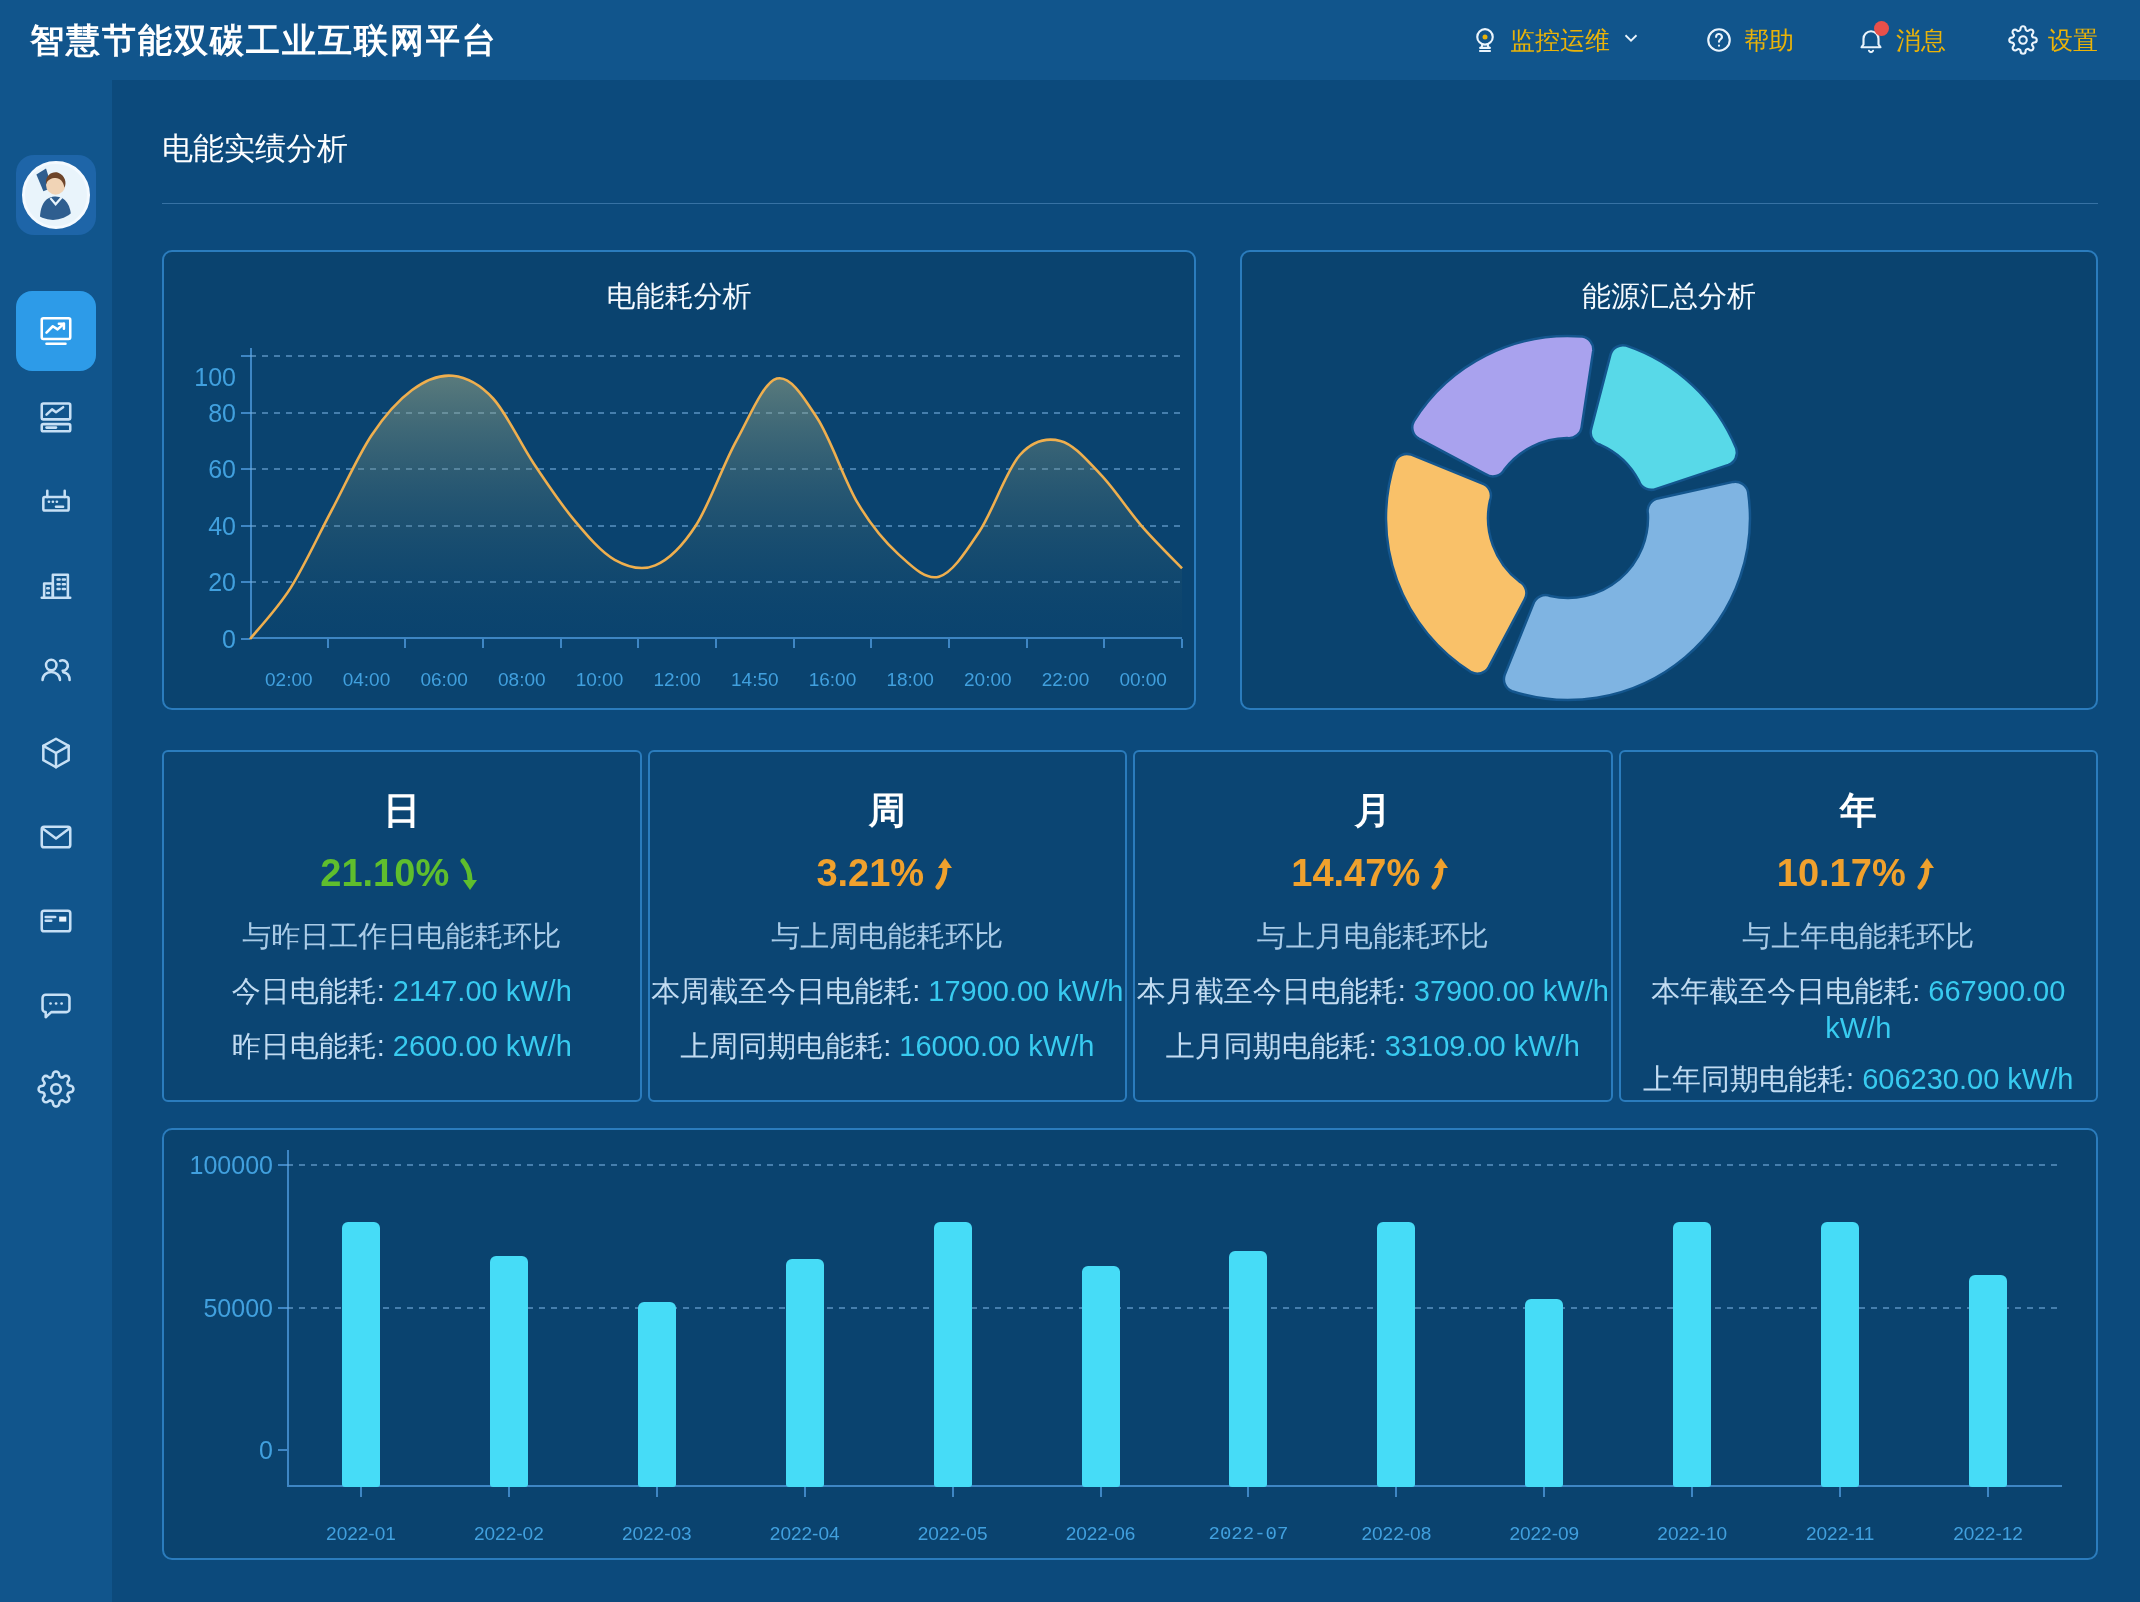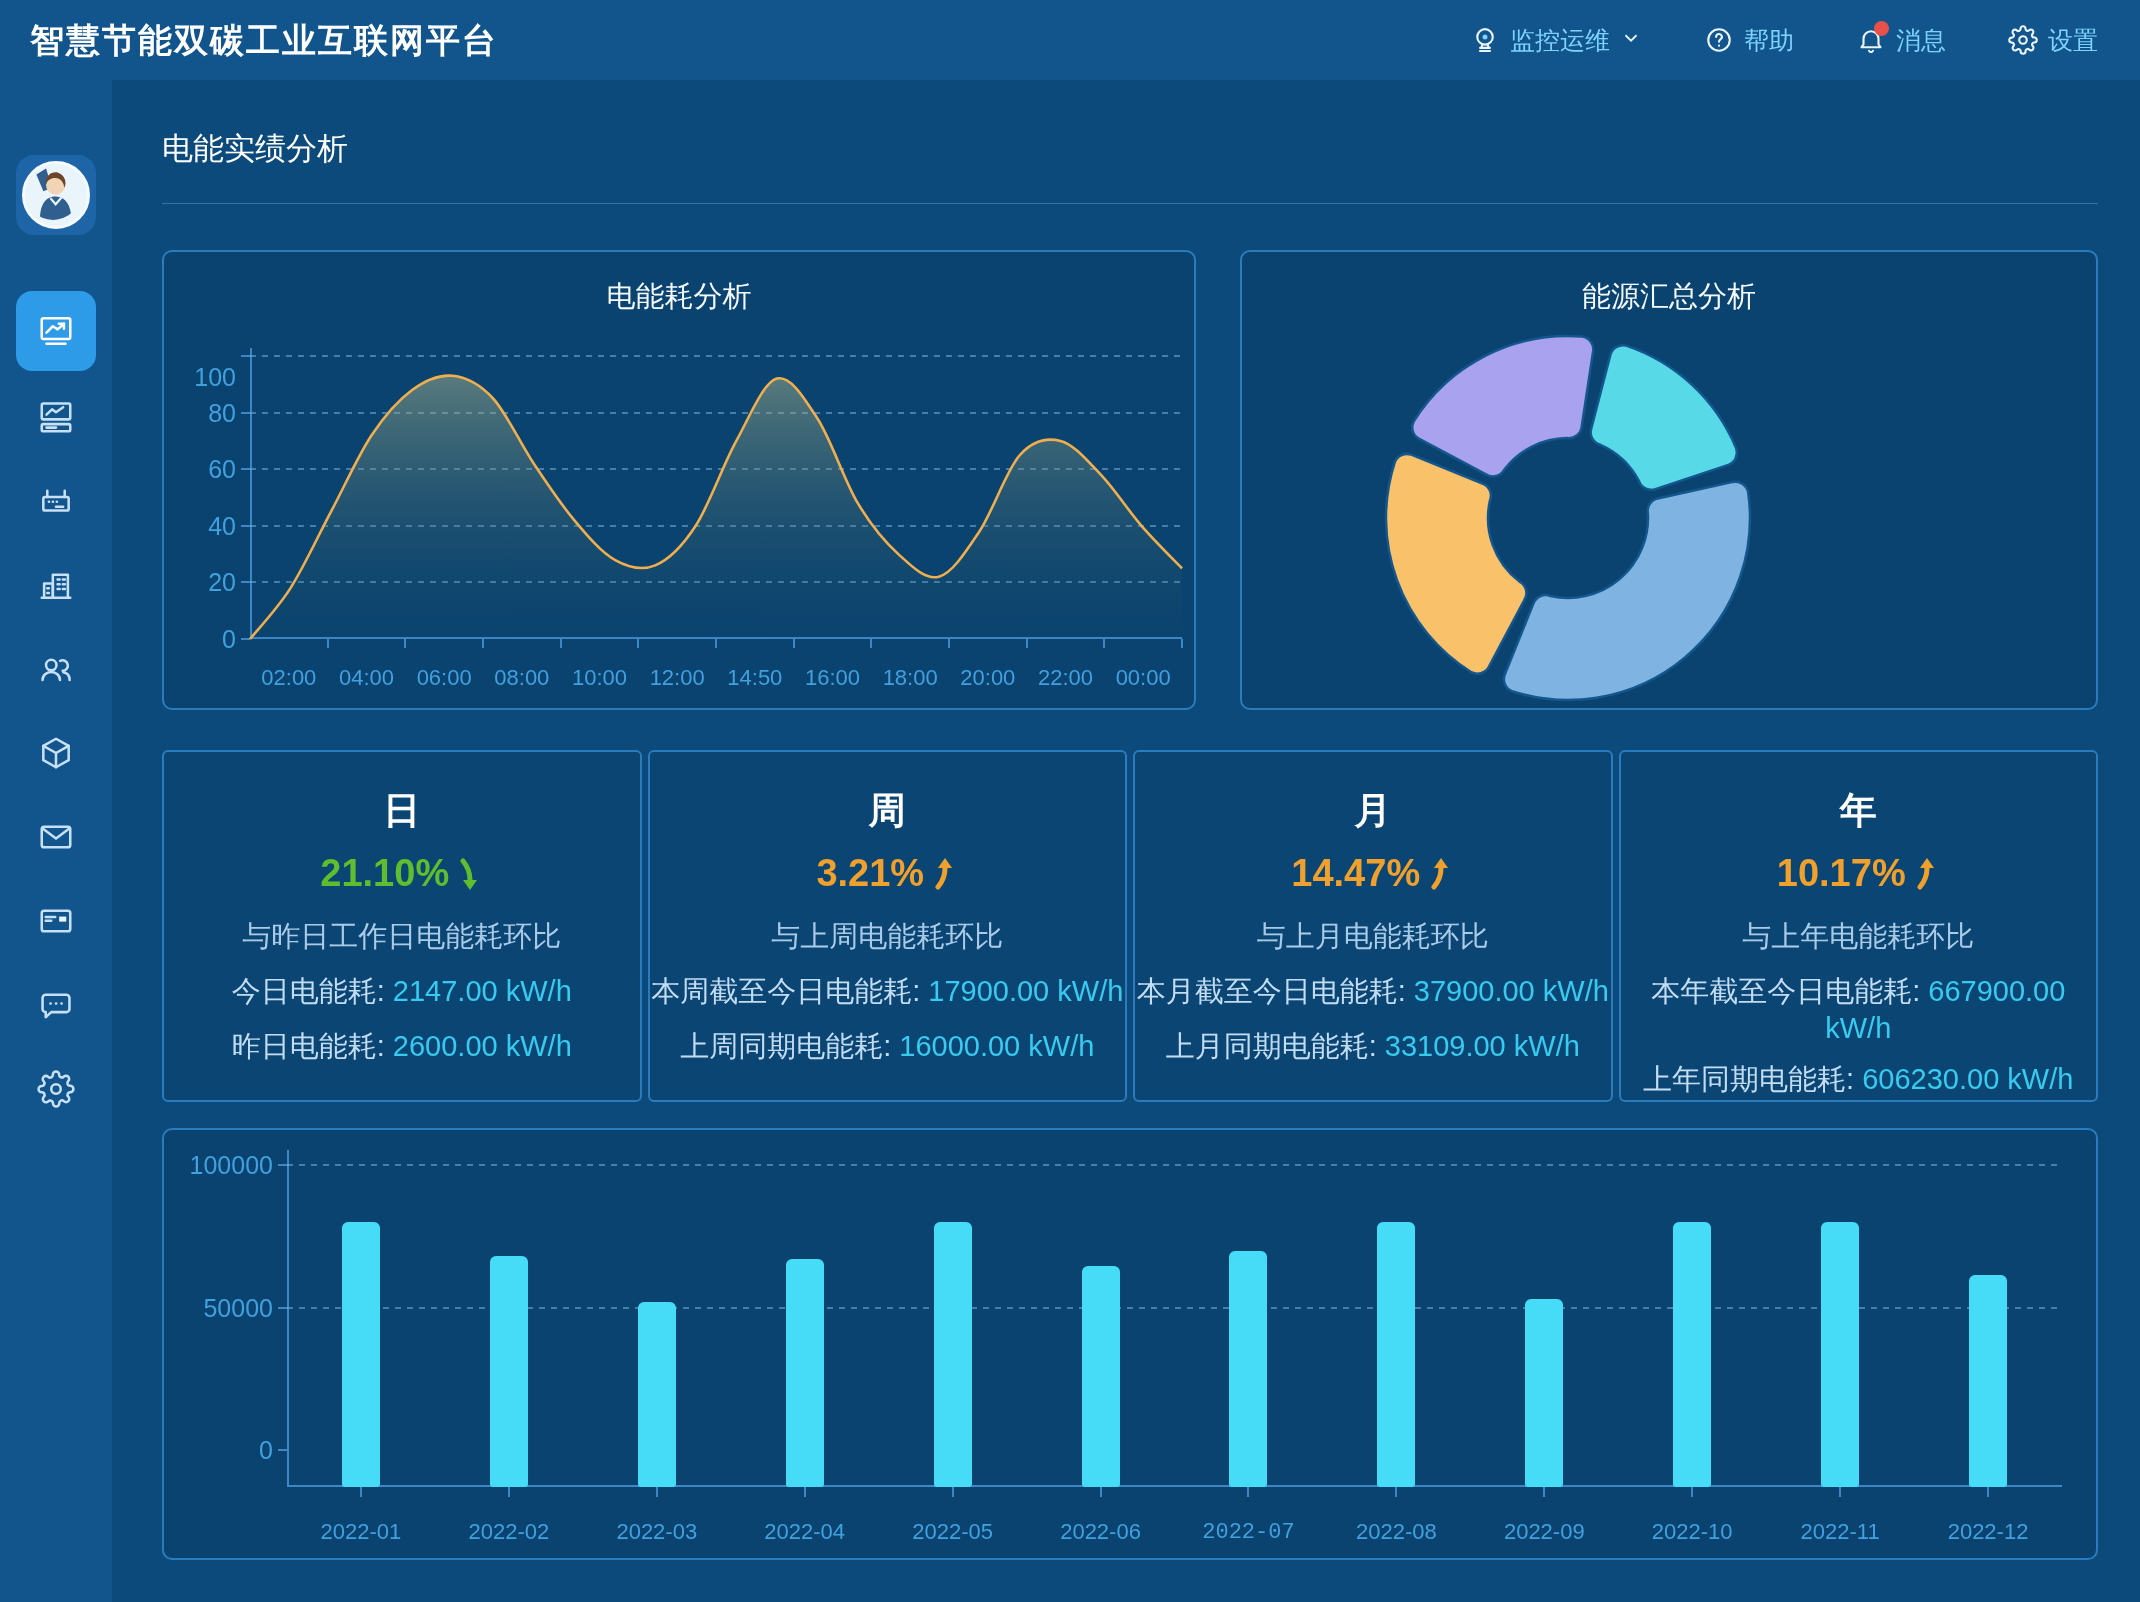--- a/index.html
+++ b/index.html
@@ -2,21 +2,21 @@
 <html><head>
 <meta charset="utf-8">
 <style>
   html,body{margin:0;padding:0;background:#083a63;}
   .app{position:relative;width:2140px;height:1602px;overflow:hidden;
        background:#0C4A7C;font-family:"Liberation Sans","DejaVu Sans",sans-serif;color:#EAF4FC;}
   
   .header{position:absolute;left:0;top:0;width:2140px;height:80px;background:#11558C;z-index:5;}
   .header-title{position:absolute;left:30px;top:0;line-height:80px;font-size:34px;font-weight:bold;color:#FFFFFF;letter-spacing:2px;}
   .header-menu{position:absolute;right:42px;top:0;height:80px;display:flex;align-items:center;gap:62px;}
-  .menu-item{display:flex;align-items:center;gap:10px;font-size:25px;color:#7dd3fc;cursor:pointer;}
+  .menu-item{display:flex;align-items:center;gap:10px;font-size:25px;color:#eab308;cursor:pointer;}
   .menu-icon{position:relative;width:30px;height:30px;display:inline-flex;}
   .menu-icon svg{width:30px;height:30px;stroke:#EAF4FC;stroke-width:1.7;fill:none;stroke-linecap:round;stroke-linejoin:round;}
   .badge-dot{position:absolute;right:-3px;top:-4px;width:15px;height:15px;border-radius:50%;background:#E8504A;}
   .chev svg{width:22px;height:22px;stroke:#EAF4FC;stroke-width:2;fill:none;}
   
   .sidebar{position:absolute;left:0;top:80px;width:112px;bottom:0;background:#11558C;z-index:4;}
   .avatar-tile{position:absolute;left:16px;top:75px;width:80px;height:80px;border-radius:18px;background:#1E65A8;display:flex;align-items:center;justify-content:center;}
   .avatar-circle{width:62px;height:62px;border-radius:50%;border:3px solid #F4FAFF;overflow:hidden;background:#E9F4FB;}
   .nav-col{position:absolute;left:16px;top:211px;width:80px;}
   .nav-item{width:80px;height:84px;display:flex;align-items:center;justify-content:center;cursor:pointer;}
@@ -32,21 +32,21 @@
   
   #line-card{left:50px;top:170px;width:1034px;height:460px;}
   .plot{position:absolute;}
   #line-plot{left:86px;top:104px;width:932px;height:283px;}
   .axis-left{position:absolute;left:0;top:-8px;bottom:0;width:2px;background:#3E86C4;}
   .axis-bottom{position:absolute;left:0;right:0;bottom:0;height:2px;background:#3E86C4;}
   .gridline{position:absolute;left:0;right:0;height:2px;background:repeating-linear-gradient(90deg,rgba(118,175,224,.55) 0 6px,transparent 6px 12px);}
   .ytick{position:absolute;width:9px;height:2px;background:#3E86C4;left:-9px;}
   .ylab{position:absolute;width:64px;text-align:right;font-size:25px;color:#41A0DE;left:-78px;transform:translateY(-50%);}
   .xtick{position:absolute;width:2px;height:9px;background:#3E86C4;bottom:-9px;}
-  .xlab{position:absolute;bottom:-52px;text-align:center;font-size:22px;color:#41A0DE;}
+  .xlab{position:absolute;bottom:-52px;text-align:center;font-size:19px;color:#41A0DE;}
   
   #donut-card{left:1128px;top:170px;width:858px;height:460px;}
   .legend{position:absolute;left:582px;top:160px;}
   .legend-item{display:flex;align-items:center;margin-bottom:21px;cursor:pointer;}
   .legend-swatch{width:17px;height:17px;border-radius:4px;margin-right:11px;}
   .legend-label{font-size:27px;color:#D6E9F8;}
   
   .stats-row{position:absolute;left:50px;top:670px;width:1936px;height:325px;display:grid;grid-template-columns:repeat(4,1fr);gap:6px;}
   .stat-card{position:relative;background:#0B4573;border:2px solid #2B7CBD;border-radius:6px;box-sizing:border-box;text-align:center;padding-top:34px;}
   .p-title{font-size:37px;font-weight:bold;color:#FFFFFF;}

